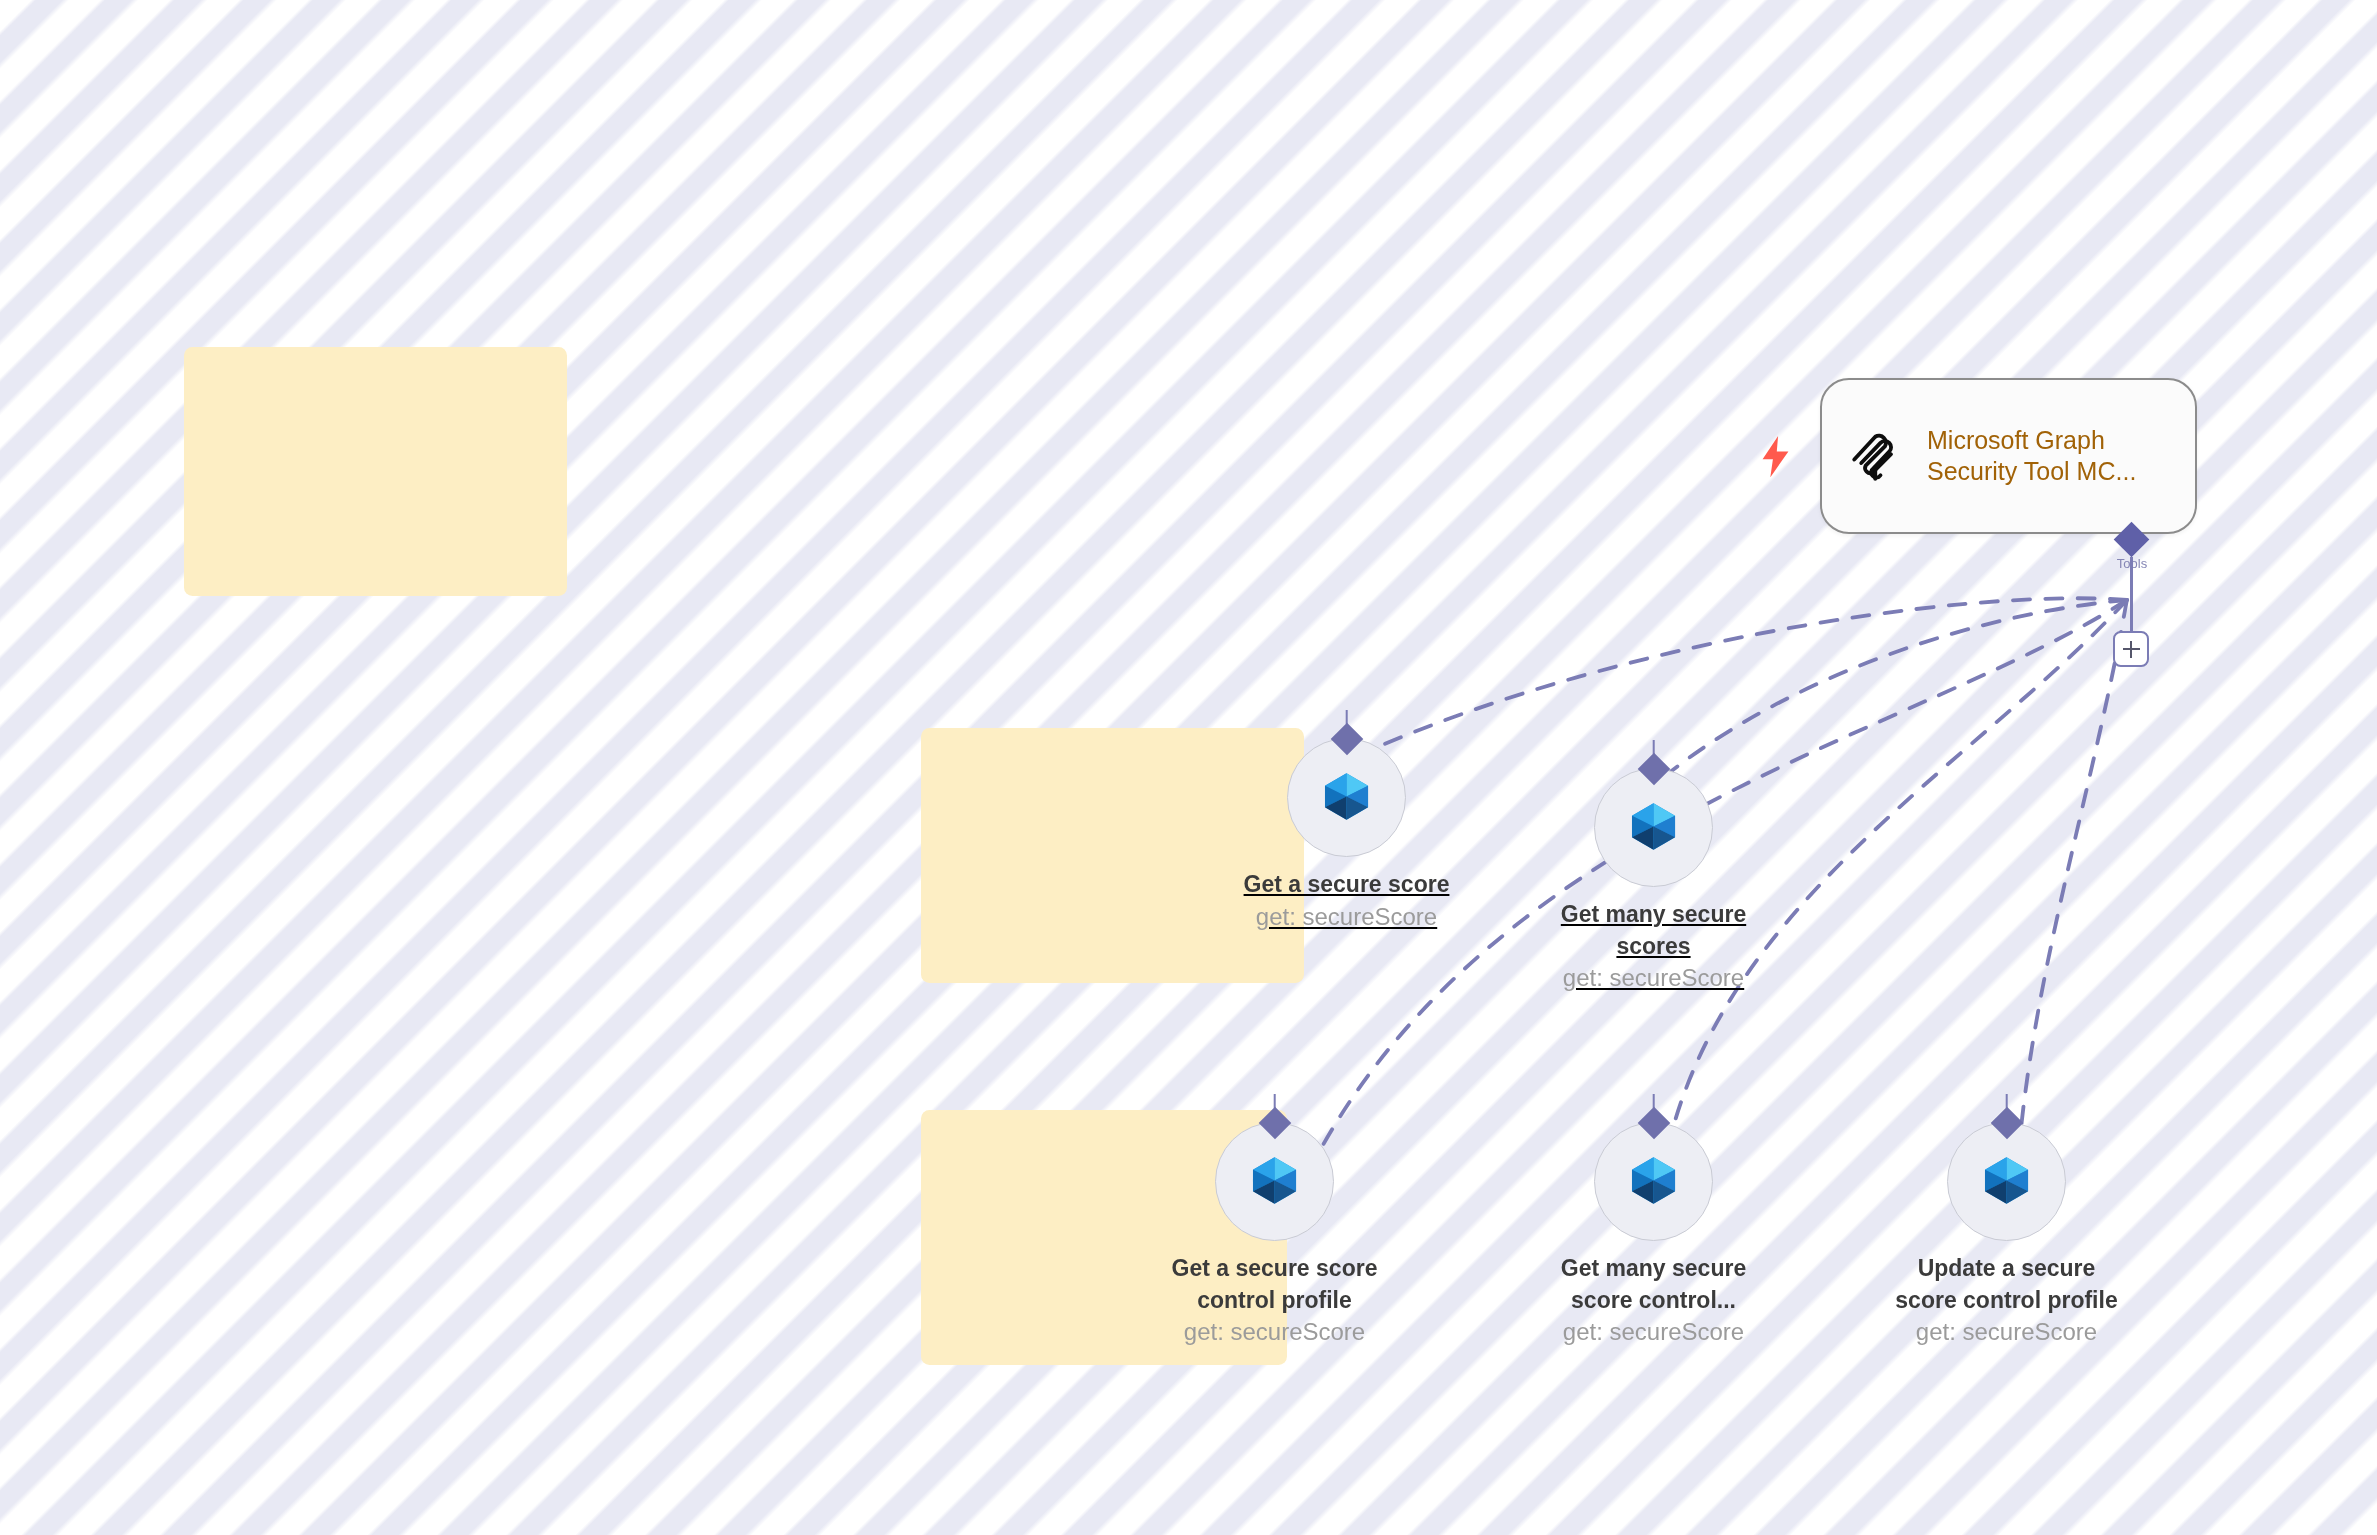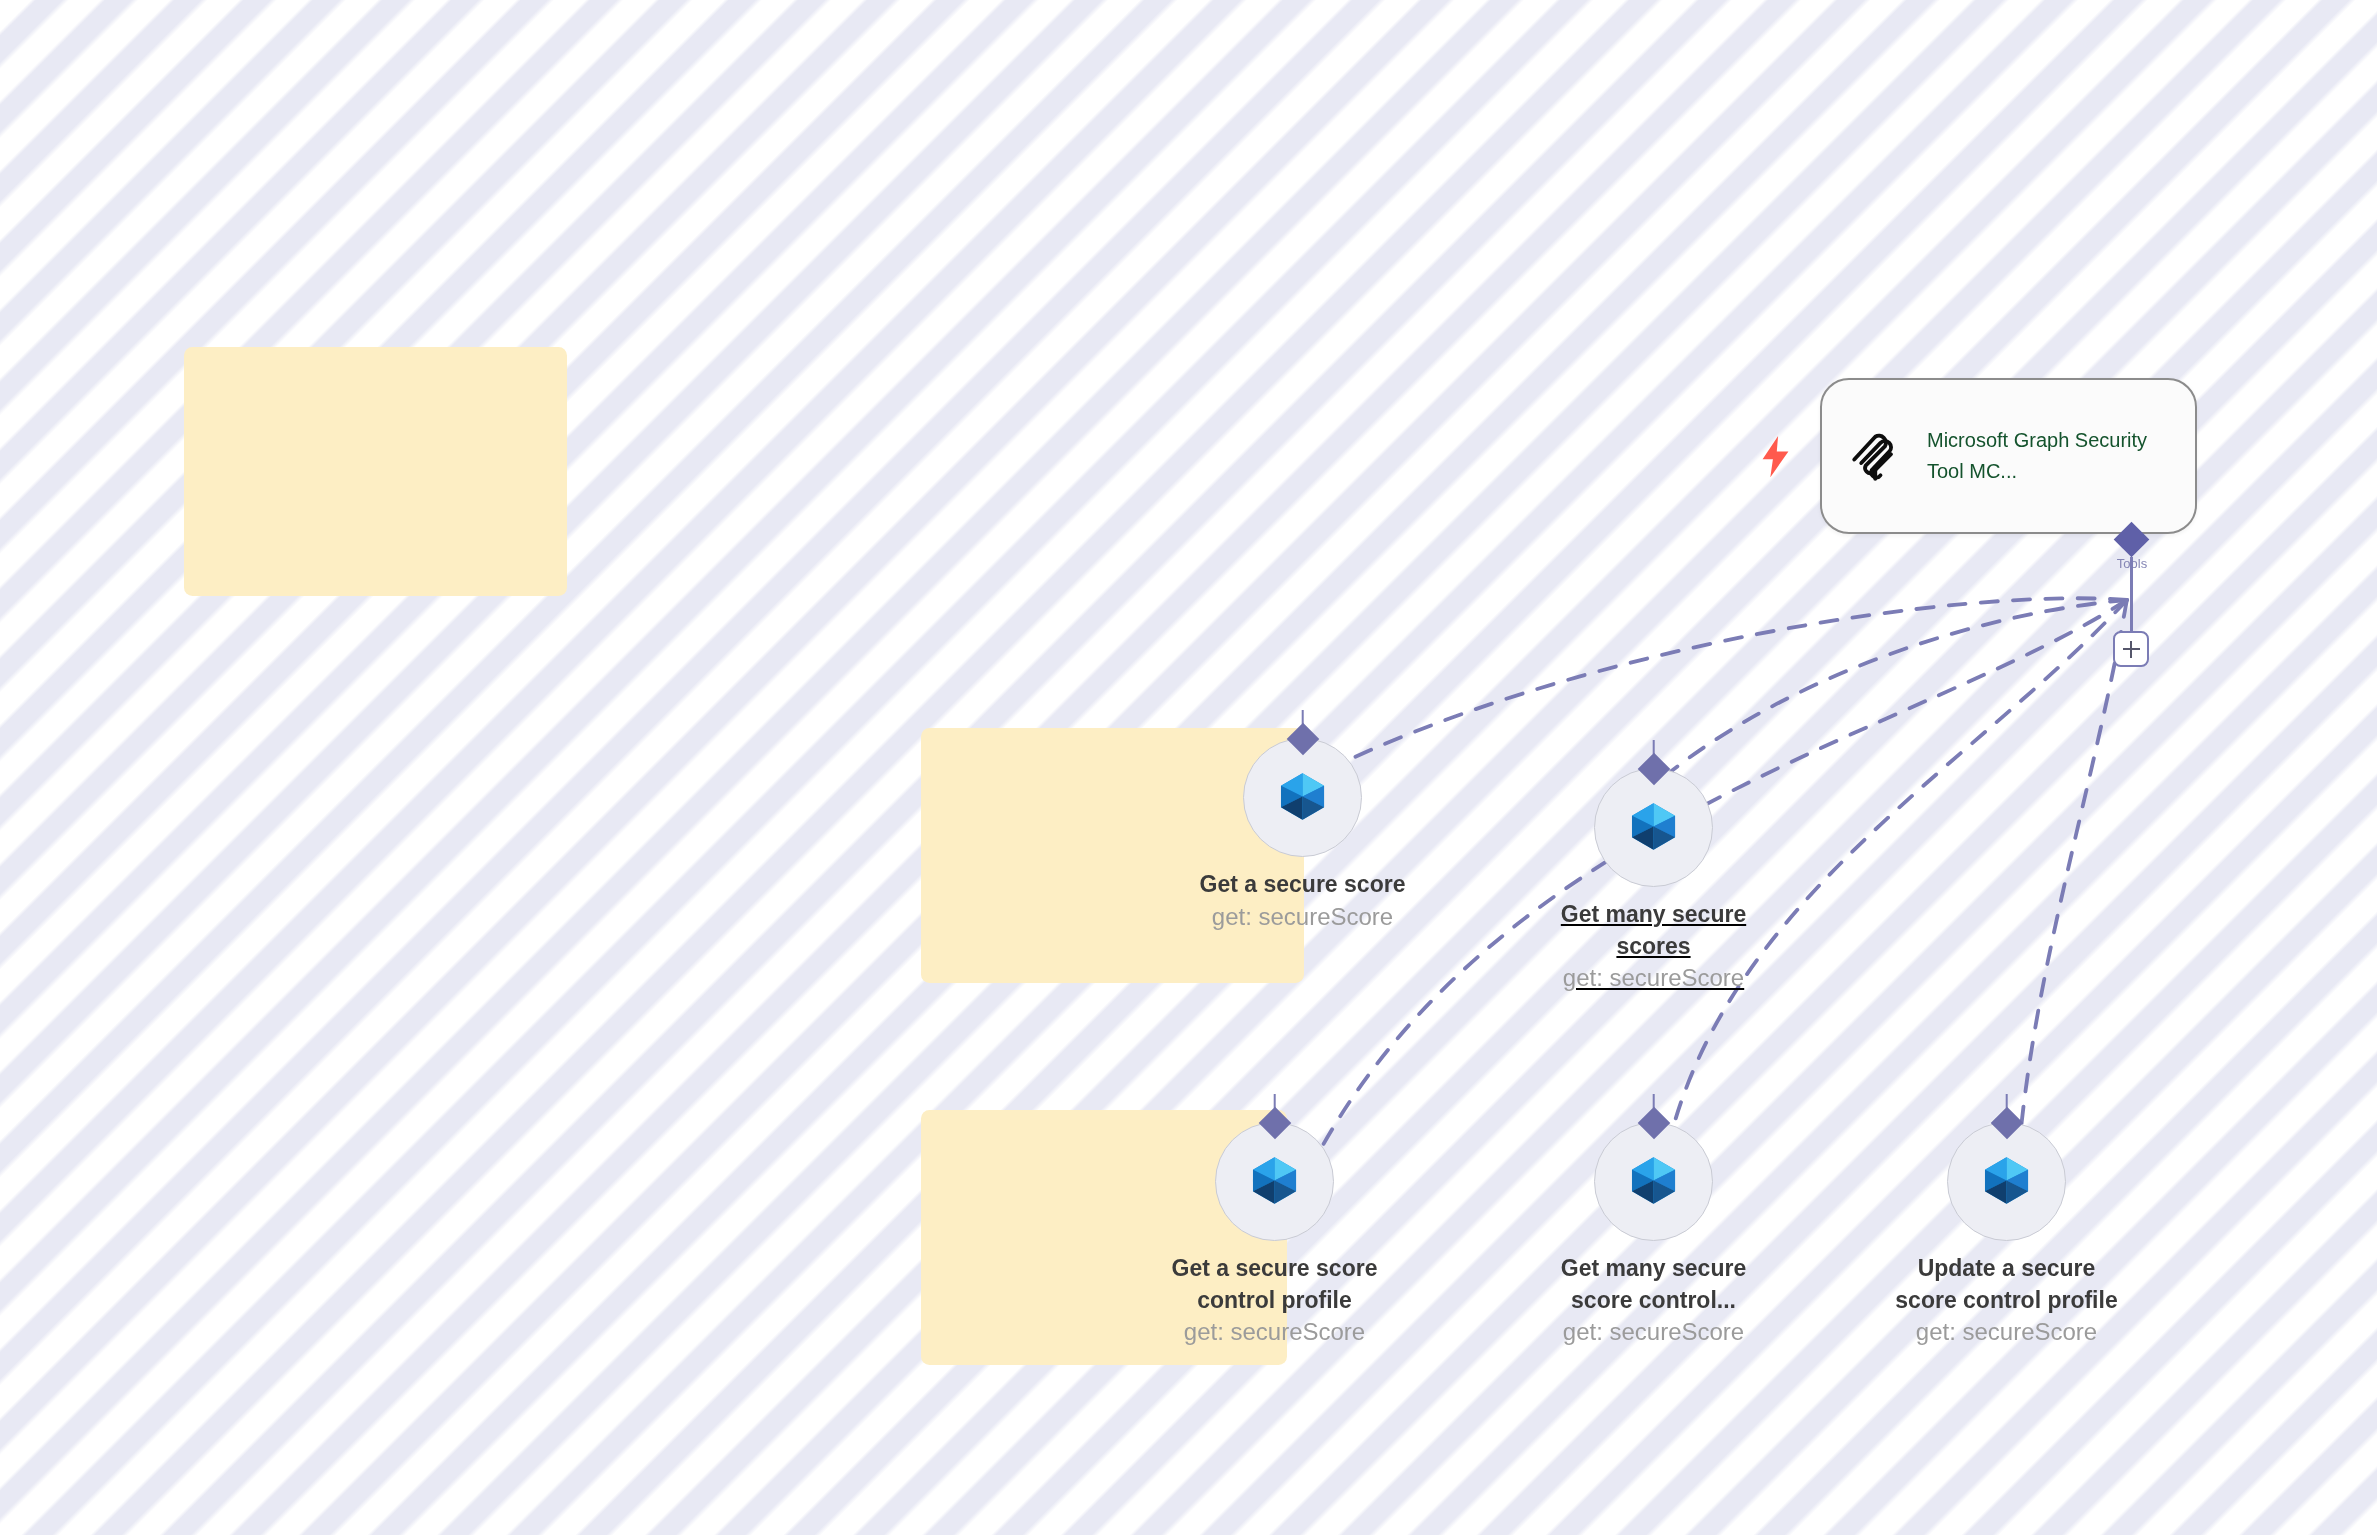--- a/index.html
+++ b/index.html
@@ -63,23 +63,23 @@
   }
   .mcp-logo {
     width: 56px;
     height: 56px;
     flex: 0 0 auto;
     display: flex;
     align-items: center;
     justify-content: center;
   }
   .mcp-title {
-    font-size: 20px;
+    font-size: 25px;
     line-height: 31.5px;
-    color: #14532d;
+    color: #a16207;
     font-weight: 400;
     max-width: 255px;
   }
 
   .bolt-icon {
     position: absolute;
     left: 1760px;
     top: 436px;
     width: 31px;
     height: 41px;
@@ -230,21 +230,21 @@
   <div class="tools-handle">
     <svg viewBox="0 0 46 46" xmlns="http://www.w3.org/2000/svg">
       <path d="M23 2 L44 23 L23 44 L2 23 Z" fill="#5f60a8"></path>
     </svg>
   </div>
   <div class="tools-label">Tools</div>
   <div class="tools-stem"></div>
   <div class="plus-btn"></div>
 
   <div id="tool-nodes">
-      <div class="tool-node" style="left: 1175px; top: 738px;">
+      <div class="tool-node" style="left: 1219px; top: 738px; text-decoration: underline;">
         <div class="node-circle">
           <span class="node-stub"></span>
           <span class="node-diamond">
   <svg viewBox="0 0 42 42" xmlns="http://www.w3.org/2000/svg">
     <path d="M21 2 L40 21 L21 40 L2 21 Z" fill="#6f70ab"></path>
   </svg></span>
           <span>
   <svg class="gem" viewBox="0 0 64 64" xmlns="http://www.w3.org/2000/svg">
     <polygon points="32,4 58,19 58,45 32,60 6,45 6,19" fill="#1a8fe0"></polygon>
     <polygon points="32,4 58,19 32,32" fill="#4fc8f5"></polygon>

